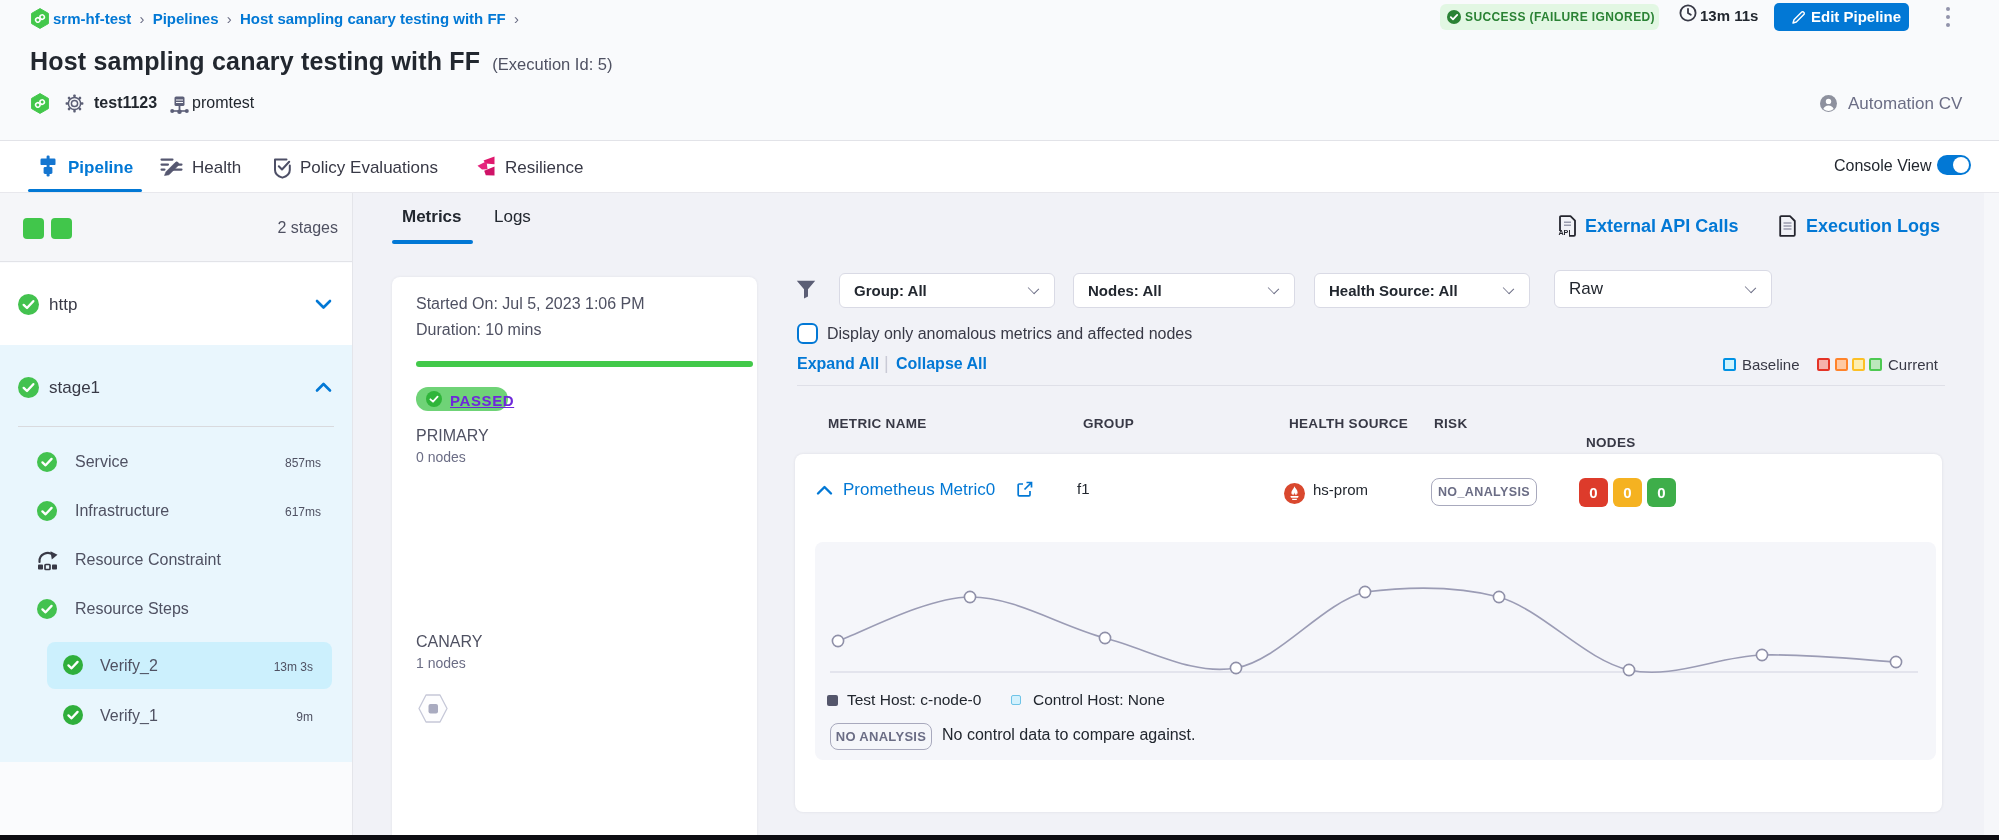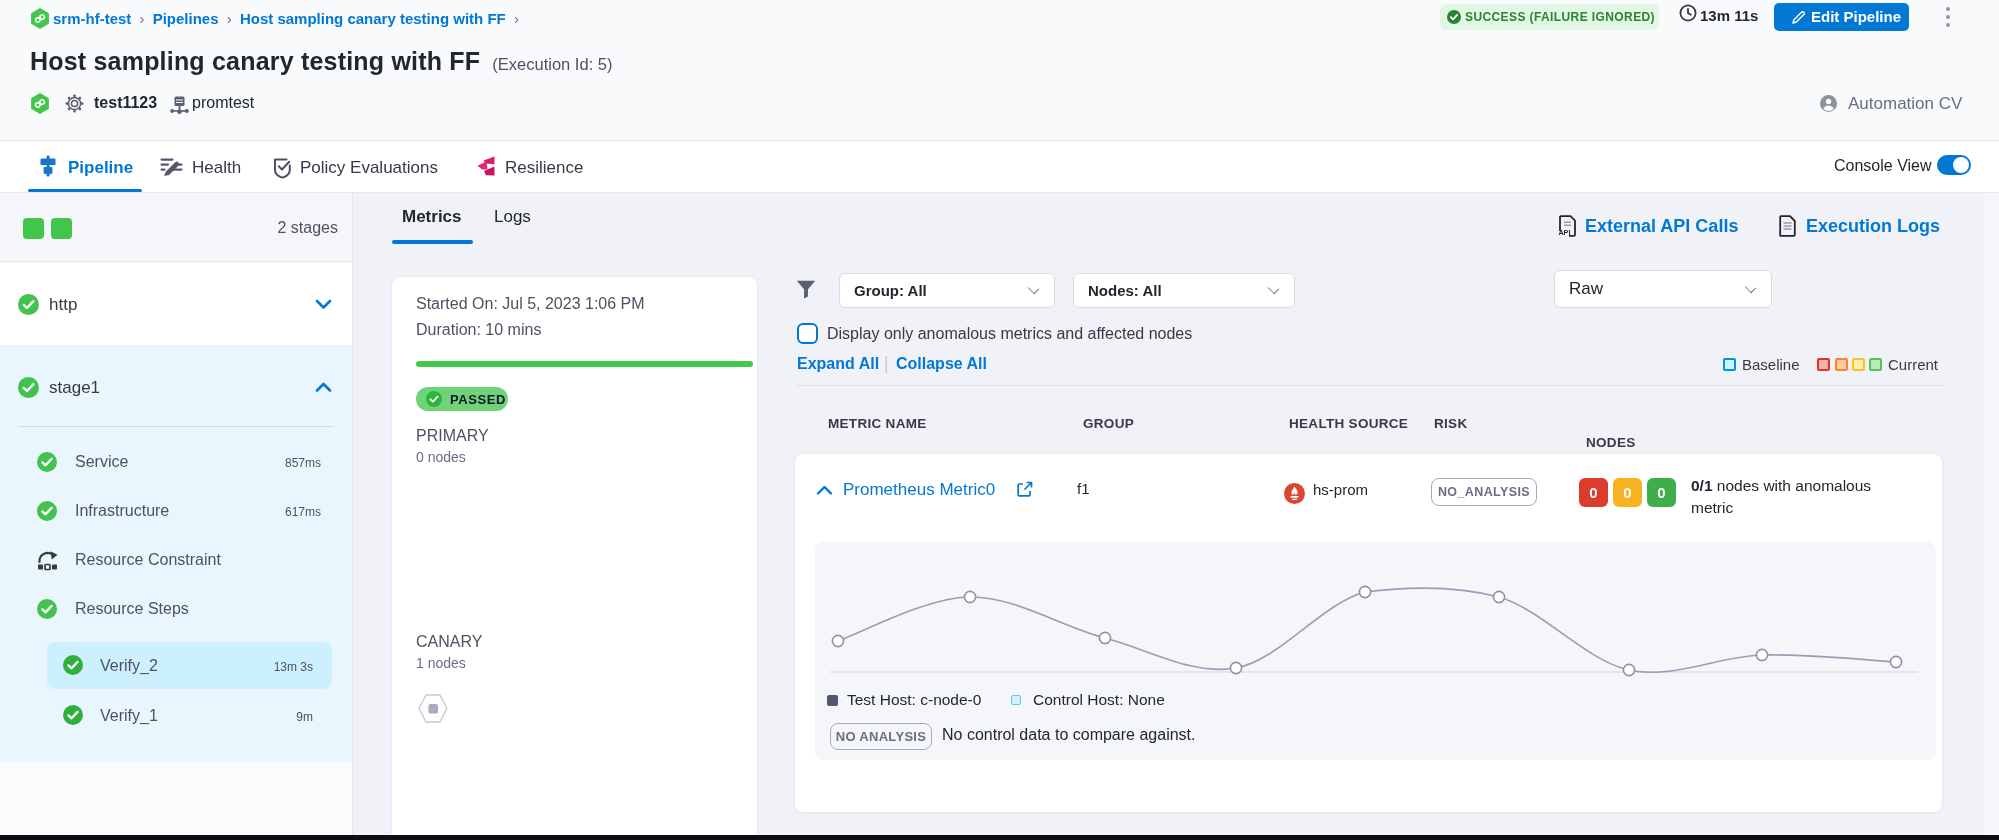--- a/index.html
+++ b/index.html
@@ -43,21 +43,21 @@
 .sname { position:absolute; left:49px; top:31px; font-size:17px; font-weight:500; color:#383946; }
 .step { position:absolute; left:0; width:352px; height:49px; }
 .step .nm { position:absolute; left:75px; top:15px; font-size:16px; color:#4f5162; }
 .step .dur2 { position:absolute; right:31px; top:18px; font-size:12px; color:#4f5162; }
 .sel { position:absolute; left:47px; top:297px; width:285px; height:47px; background:#ccf0fd; border-radius:8px; }
 .mt { font-size:17px; color:#22272f; }
 .card-mid { position:absolute; left:392px; top:84px; width:365px; height:559px; background:#ffffff; border-radius:8px 8px 0 0; box-shadow:0 0 3px rgba(40,41,61,0.08); }
 .cm-txt { font-size:16px; color:#4f5162; }
 .gbar { position:absolute; left:24px; top:84px; width:337px; height:6px; border-radius:3px; background:#42c94a; }
 .passed { position:absolute; left:24px; top:110px; width:92px; height:24px; background:#6fd377; border-radius:12px; }
-.passed .txt { position:absolute; left:34px; top:5px; font-size:13px; font-weight:700; color:#0f172a; letter-spacing:0.6px; }
+.passed .txt { position:absolute; left:34px; top:5px; font-size:15px; font-weight:700; color:#6d28d9; letter-spacing:0.6px;text-decoration:underline; }
 .phead { font-size:16px; font-weight:500; color:#4f5162; }
 .pnodes { font-size:14px; color:#6b6d85; }
 
 .linklbl { font-size:18px; font-weight:700; color:#0278d5; }
 .dd { position:absolute; top:80px; height:35px; background:#fff; border:1px solid #d9dae5; border-radius:6px; font-size:15px; font-weight:600; color:#22272f; line-height:33px; padding-left:14px; }
 .dd .chev { position:absolute; right:16px; top:12px; width:9px; height:9px; border-right:1.8px solid #6b6d85; border-bottom:1.8px solid #6b6d85; transform:rotate(45deg) scale(1,0.8); transform-origin:center; margin-top:-2px; }
 .chkbox { position:absolute; left:797px; top:130px; width:21px; height:21px; border:2px solid #0278d5; border-radius:6px; background:#fff; }
 .linka { font-size:16px; font-weight:700; color:#0278d5; }
 .legend-sq { position:absolute; width:13px; height:13px; border-radius:2px; }
 .thead { position:absolute; top:223px; font-size:13.5px; font-weight:700; color:#383946; letter-spacing:0.3px; }
@@ -302,20 +302,21 @@
       <path d="M1.2 20.8 V2.2 A1 1 0 0 1 2.2 1.2 H11 L15.8 6 V19.8 A1 1 0 0 1 14.8 20.8 Z" fill="none" stroke="#24252e" stroke-width="1.8" stroke-linejoin="round"></path>
       <path d="M4.5 8 H12.5 M4.5 11 H12.5 M4.5 14 H12.5" stroke="#9a9cae" stroke-width="1.5"></path>
     </svg>
     <div class="linklbl abs" style="left:1806px; top:23px;">Execution Logs</div>
     <svg class="abs" style="left:796px; top:87px;" width="20" height="19" viewBox="0 0 20 19">
       <path d="M0.8 0.8 H19.2 L12 9.2 V16.5 L8 18.4 V9.2 Z" fill="#5b5e75"></path>
     </svg>
 
     <div class="dd" style="left:839px; width:216px;">Group: All<span class="chev"></span></div>
     <div class="dd" style="left:1073px; width:222px;">Nodes: All<span class="chev"></span></div>
+    <div class="dd" style="left:1314px; width:216px;">Health Source: All<span class="chev"></span></div>
     <div class="dd" style="left:1554px; top:77px; width:218px; height:38px; line-height:36px; font-weight:400; font-size:17px;">Raw<span class="chev" style="top:14px;"></span></div>
     <div class="chkbox"></div>
     <div class="abs" style="left:827px; top:132px; font-size:16px; color:#383946;">Display only anomalous metrics and affected nodes</div>
     <div class="linka abs" style="left:797px; top:162px;">Expand All</div>
     <div class="abs" style="left:884px; top:160px; color:#c9cad6; font-size:18px;">|</div>
     <div class="linka abs" style="left:896px; top:162px;">Collapse All</div>
 
     <div class="legend-sq" style="left:1723px; top:165px; border:2px solid #0092e4; background:#cdf4fe;"></div>
     <div class="abs" style="left:1742px; top:163px; font-size:15px; color:#383946;">Baseline</div>
     <div class="legend-sq" style="left:1817px; top:165px; border:2px solid #e43326; background:#f5b1ab;"></div>
@@ -345,21 +346,20 @@
         <circle cx="10.5" cy="10.5" r="10.5" fill="#d9482e"></circle>
         <path d="M10.5 3.2 C 11 5.2 13.6 6.6 13.6 9.2 C 13.6 10.8 12.9 11.6 12.4 12 L12.2 10 L11.3 12.4 L10.2 9.4 L9.5 12.5 L8.8 10.6 L8.5 12 C 8 11.5 7.4 10.7 7.4 9.4 C 7.4 7.4 9.9 5.8 10.5 3.2 Z" fill="#fff"></path>
         <path d="M6.4 13 H14.6 L14 14.7 H7 Z" fill="#fff"></path>
         <path d="M8 15.7 H13 L12.7 17 H8.3 Z" fill="#fff"></path>
       </svg>
       <div class="abs" style="left:518px; top:27px; font-size:15px; color:#22272f;">hs-prom</div>
       <div class="noan" style="left:636px; top:24px; width:106px; height:28px; line-height:26px; font-size:12.5px; letter-spacing:0.4px;">NO_ANALYSIS</div>
       <div class="risksq" style="left:784px; background:#dd3b2b;">0</div>
       <div class="risksq" style="left:818px; background:#f5b221;">0</div>
       <div class="risksq" style="left:852px; background:#3eae4a;">0</div>
-      <div class="abs" style="left:896px; top:21px; font-size:15.5px; color:#22272f; line-height:22px; width:210px;"><b>0/1</b> nodes with anomalous metric</div>
       <div class="chartpanel">
         <svg class="abs" style="left:0; top:0;" width="1121" height="218" viewBox="0 0 1121 218">
           <line x1="15" y1="130" x2="1103" y2="130" stroke="#dcdee8" stroke-width="1.5"></line>
           <path d="M 23.0 99.0 C 45.0 91.7 110.5 55.5 155.0 55.0 C 199.5 54.5 245.7 84.2 290.0 96.0 C 334.3 107.8 377.7 133.7 421.0 126.0 C 464.3 118.3 506.2 61.8 550.0 50.0 C 593.8 44.5 640.0 43.5 684.0 55.0 C 728.0 68.0 770.2 118.3 814.0 128.0 C 857.8 137.7 902.5 114.3 947.0 113.0 C 991.5 111.7 1058.7 118.8 1081.0 120.0" fill="none" stroke="#9b9cb5" stroke-width="1.6"></path>
           <g fill="#ffffff" stroke="#8f90a8" stroke-width="1.6">
             <circle cx="23" cy="99" r="5.6"></circle>
               <circle cx="155" cy="55" r="5.6"></circle>
               <circle cx="290" cy="96" r="5.6"></circle>
               <circle cx="421" cy="126" r="5.6"></circle>
               <circle cx="550" cy="50" r="5.6"></circle>

